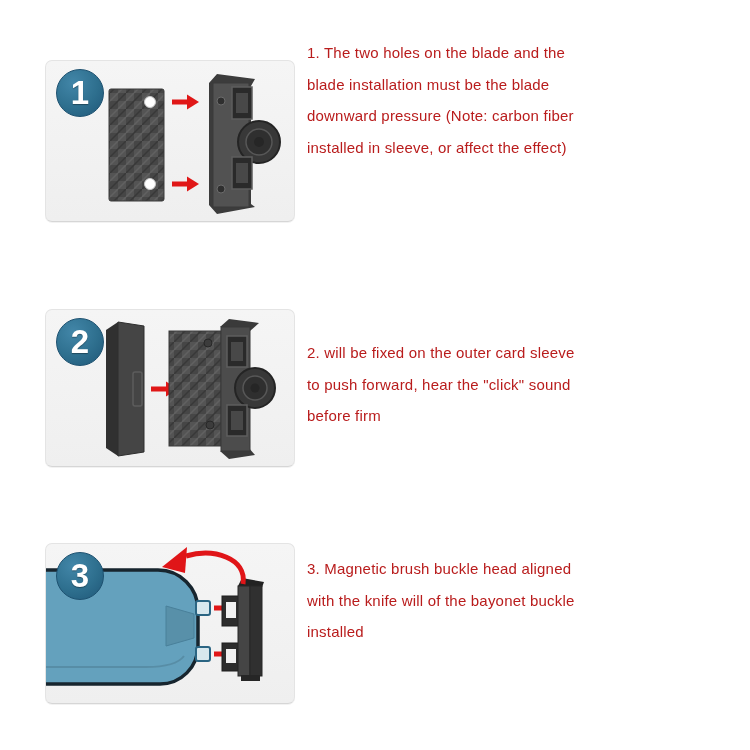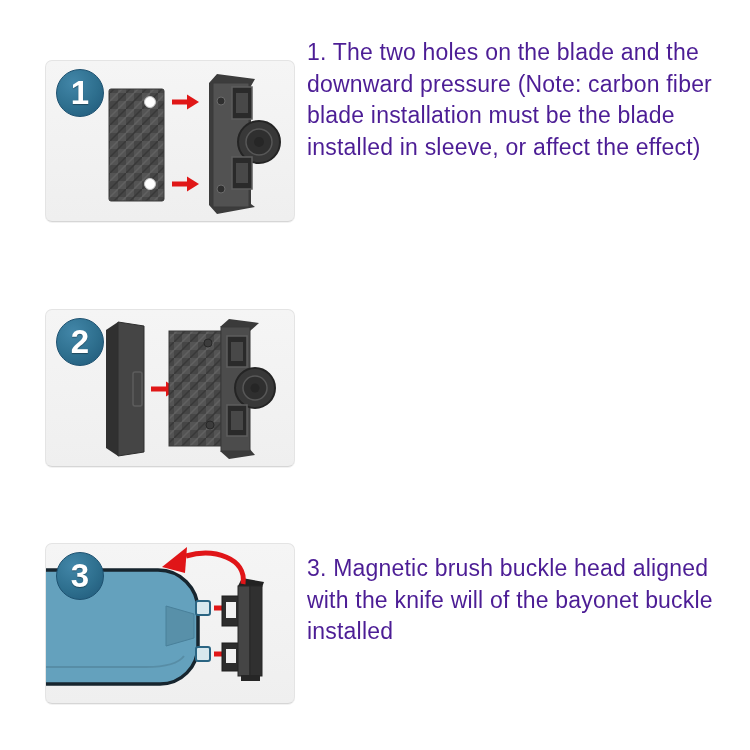--- a/index.html
+++ b/index.html
@@ -20,21 +20,21 @@
   .panel svg{position:absolute;left:0;top:0;}
   .badge{
     position:absolute;left:10px;top:8px;width:46px;height:46px;border-radius:50%;
     background:radial-gradient(circle at 35% 28%, #4286a8 0%, #2e6f8e 55%, #1f5778 100%);
     border:1px solid #1d5170;
     color:#ffffff;font-weight:bold;font-size:33px;line-height:46px;text-align:center;
     text-shadow:0 1px 1px rgba(0,0,0,0.35);
     z-index:5;
   }
   .instructions{
-    position:absolute;left:307px;color:#4c1d95;font-size:23px;
+    position:absolute;left:307px;color:#b91c1c;font-size:15px;
     line-height:31.5px;letter-spacing:0.2px;
   }
   #text1{top:37px;}
   #text2{top:337px;}
   #text3{top:553px;}
   .line{white-space:pre;}
 </style>
 </head>
 <body>
 
@@ -82,22 +82,22 @@
         </g>
         <g>
           <rect x="186" y="96" width="20" height="32" fill="#2a2a2a" stroke="#5e5e5e" stroke-width="1.5"></rect>
           <rect x="190" y="102" width="12" height="20" fill="#484848"></rect>
         </g>
       </g>
     </svg>
   </div>
   <div class="instructions" id="text1">
     <div class="line">1. The two holes on the blade and the</div>
+    <div class="line">blade installation must be the blade</div>
     <div class="line">downward pressure (Note: carbon fiber</div>
-    <div class="line">blade installation must be the blade</div>
     <div class="line">installed in sleeve, or affect the effect)</div>
   </div>
 
   <div class="panel" id="panel2">
     <div class="badge">2</div>
     <svg width="248" height="156" viewBox="0 0 248 156">
       <defs>
         <pattern id="cf2" width="16" height="16" patternUnits="userSpaceOnUse">
           <rect width="16" height="16" fill="#464646"></rect>
           <rect width="8" height="8" fill="#545454"></rect>
@@ -131,20 +131,25 @@
         <g>
           <rect x="181" y="26" width="20" height="31" fill="#2a2a2a" stroke="#5e5e5e" stroke-width="1.5"></rect>
           <rect x="185" y="32" width="12" height="19" fill="#484848"></rect>
         </g>
         <g>
           <rect x="181" y="95" width="20" height="31" fill="#2a2a2a" stroke="#5e5e5e" stroke-width="1.5"></rect>
           <rect x="185" y="101" width="12" height="19" fill="#484848"></rect>
         </g>
       </g>
     </svg>
+  </div>
+  <div class="instructions" id="text2">
+    <div class="line">2. will be fixed on the outer card sleeve</div>
+    <div class="line">to push forward, hear the "click" sound</div>
+    <div class="line">before firm</div>
   </div>
 
   <div class="panel" id="panel3">
     <svg width="248" height="159" viewBox="0 0 248 159">
 
       <g>
         <path d="M -14 26 H 112 A 40 40 0 0 1 152 66 V 102 A 38 38 0 0 1 114 140 H -14 Z" fill="#64a1bd" stroke="#17252e" stroke-width="3.5"></path>
         <path d="M -14 123 H 100 Q 130 123 138 112" fill="none" stroke="rgba(0,0,0,0.12)" stroke-width="2"></path>
         <polygon points="120,62 148,70 148,94 120,102" fill="#5890a9" stroke="#49809a" stroke-width="1"></polygon>
       </g>

